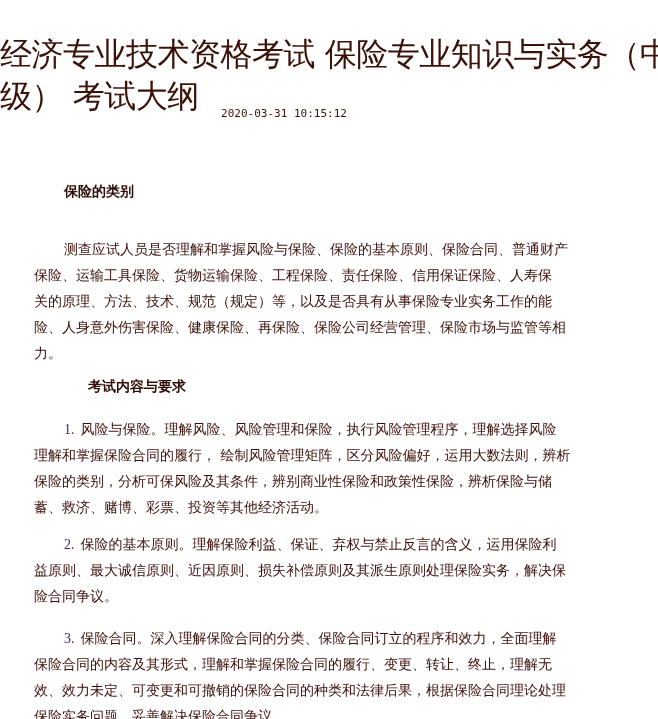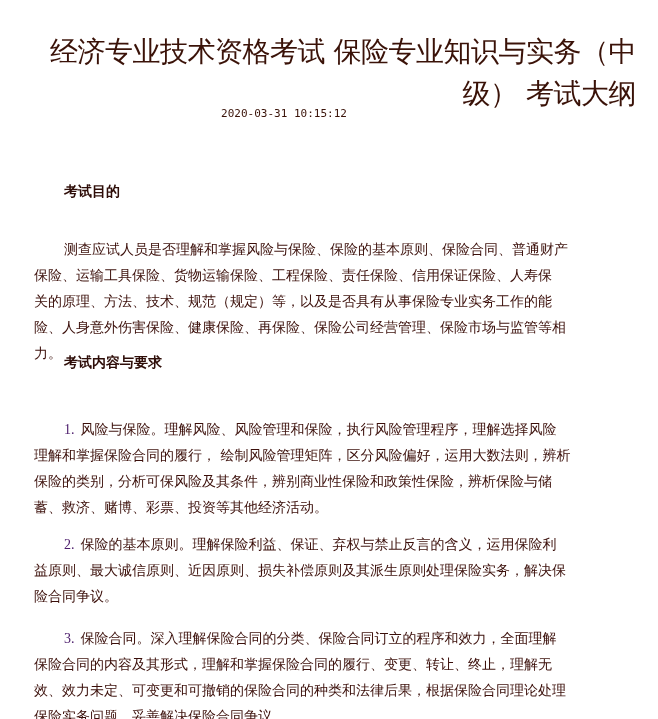--- a/index.html
+++ b/index.html
@@ -1,19 +1,19 @@
 <!DOCTYPE html>
 <html><head>
 <meta charset="utf-8">
 <style>
   html, body { margin: 0; padding: 0; background: #ffffff; }
   body { width: 658px; height: 719px; overflow: hidden; position: relative;
          font-family: "DejaVu Sans", "Liberation Sans", sans-serif; color: #3b0f0a; }
-  .title { position: absolute; left: 0; top: 12px; width: 636px; text-align: right;
-           font-size: 28px; line-height: 42px; color: #3a1208; font-weight: normal; letter-spacing: -0.5px; }
+  .title { position: absolute; left: 0; top: 12px; width: 636px; text-align: left;
+           font-size: 32px; line-height: 42px; color: #3a1208; font-weight: normal; letter-spacing: -0.5px; }
   .title .line { display: block; white-space: nowrap; }
   .date { position: absolute; left: 0; top: 107px; width: 568px; text-align: center;
           font-family: "DejaVu Sans Mono", "Liberation Mono", monospace; font-size: 11px; color: #3a1208; }
   .content { position: absolute; left: 34px; top: 0; width: 600px; }
   .section-heading { position: absolute; left: 30px; font-size: 14px; font-weight: bold; color: #2e0d08; white-space: nowrap; }
   .para { position: absolute; left: 0; width: 600px; font-size: 14px; line-height: 26px; color: #3b0f0a; }
   .para .ln { display: block; white-space: nowrap; height: 26px; }
   .para .ln.first { padding-left: 30px; margin-top: 17px; }
   .num { color: #4a1a6a; font-family: "Liberation Serif", serif; margin-right: 6px; }
 </style>
@@ -22,31 +22,31 @@
 
 <h1 class="title">
   <span class="line">经济专业技术资格考试 保险专业知识与实务（中</span>
   <span class="line">级） 考试大纲</span>
 </h1>
 
 <div class="date">2020-03-31 10:15:12</div>
 
 <div class="content">
 
-  <div class="section-heading" style="top:183px;">考试目的</div>
+  <div class="section-heading" style="top:183px;">保险的类别</div>
 
   <div class="para" style="top:219px;">
     <span class="ln first">测查应试人员是否理解和掌握风险与保险、保险的基本原则、保险合同、普通财产</span>
     <span class="ln">保险、运输工具保险、货物运输保险、工程保险、责任保险、信用保证保险、人寿保</span>
     <span class="ln">关的原理、方法、技术、规范（规定）等，以及是否具有从事保险专业实务工作的能</span>
     <span class="ln">险、人身意外伤害保险、健康保险、再保险、保险公司经营管理、保险市场与监管等相</span>
     <span class="ln">力。</span>
   </div>
 
-  <div class="section-heading" style="top:354px;">考试内容与要求</div>
+  <div class="section-heading" style="top:378px;margin-left:24px;">考试内容与要求</div>
 
   <div class="para" style="top:399px;">
     <span class="ln first"><span class="num">1.</span><span>风险与保险。理解风险、风险管理和保险，执行风险管理程序，理解选择风险</span></span>
     <span class="ln">理解和掌握保险合同的履行， 绘制风险管理矩阵，区分风险偏好，运用大数法则，辨析</span>
     <span class="ln">保险的类别，分析可保风险及其条件，辨别商业性保险和政策性保险，辨析保险与储</span>
     <span class="ln">蓄、救济、赌博、彩票、投资等其他经济活动。</span>
   </div>
 
   <div class="para" style="top:514px;">
     <span class="ln first"><span class="num">2.</span><span>保险的基本原则。理解保险利益、保证、弃权与禁止反言的含义，运用保险利</span></span>

